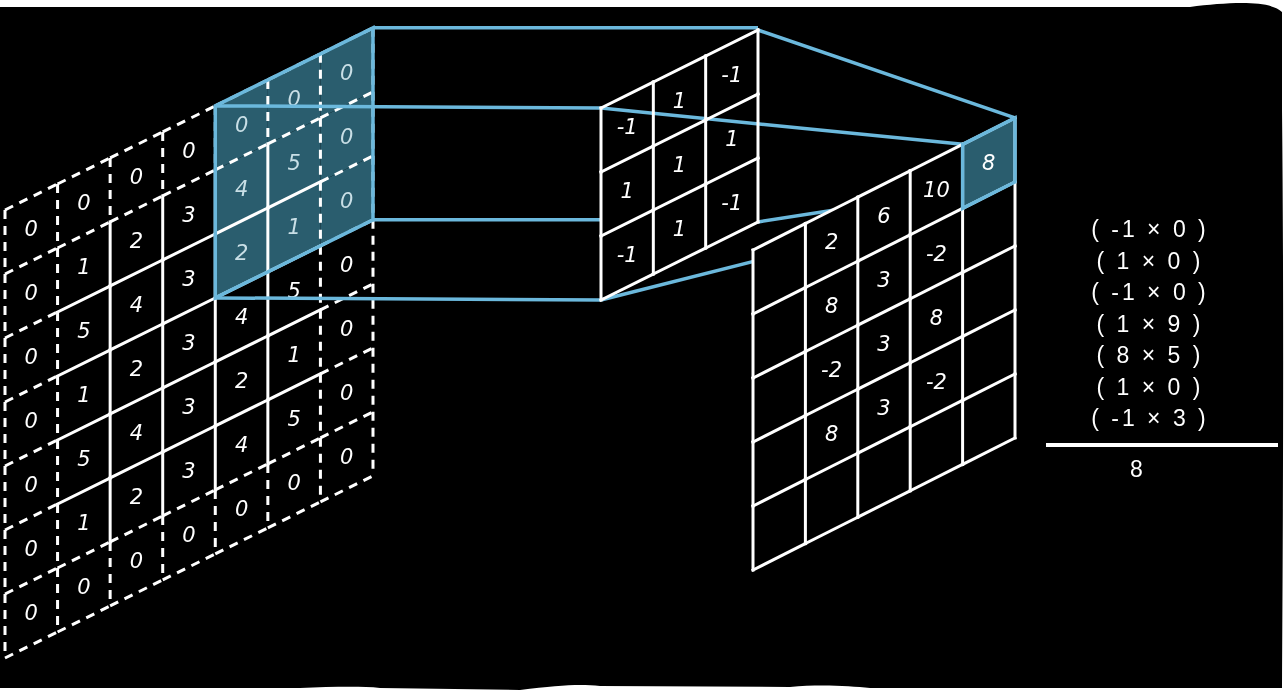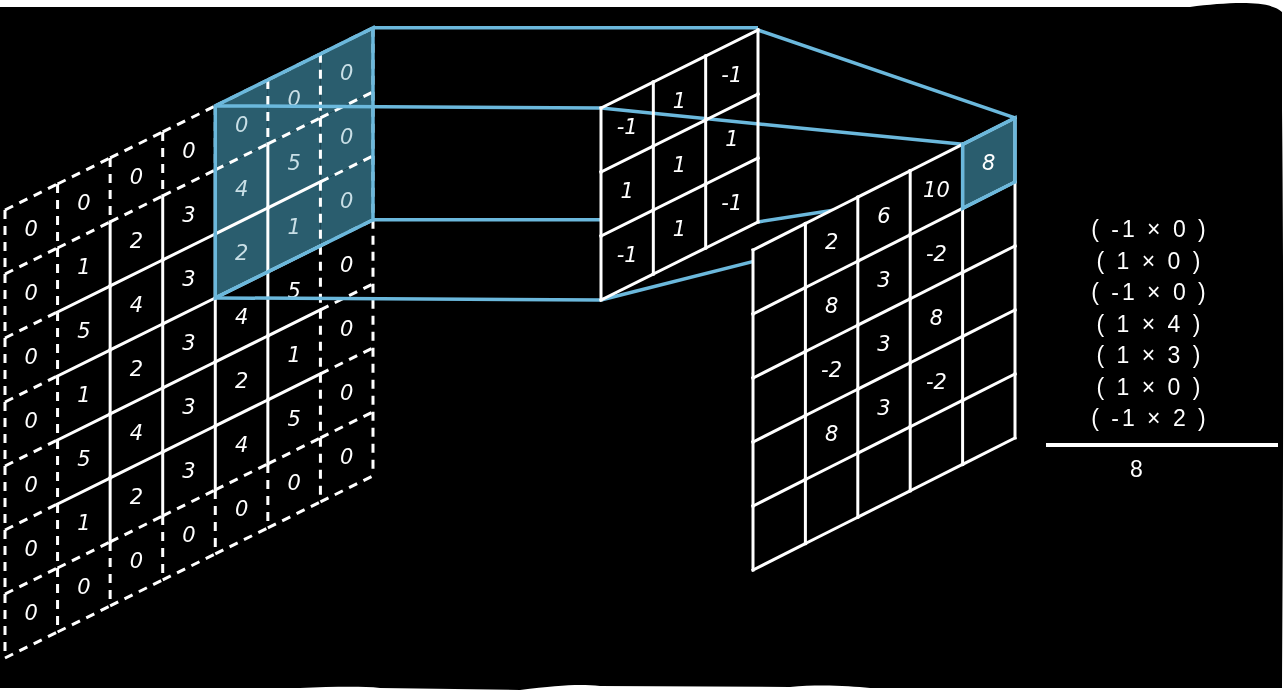--- a/index.html
+++ b/index.html
@@ -321,21 +321,21 @@
         <text x="936.4" y="381.5664" class="cell-text">-2</text>
         <polygon points="962.6,144.3616 1015,117.952 1015,181.952 962.6,208.3616" class="hl-edge"></polygon>
       </g>
   </svg>
 
   <div class="calc">
     <div id="calc-lines">
         <div class="calc-line"><span>( -1 × 0 )</span></div>
         <div class="calc-line"><span>( 1 × 0 )</span></div>
         <div class="calc-line"><span>( -1 × 0 )</span></div>
-        <div class="calc-line"><span>( 1 × 4 )</span></div>
-        <div class="calc-line"><span>( 1 × 3 )</span></div>
+        <div class="calc-line"><span>( 1 × 9 )</span></div>
+        <div class="calc-line"><span>( 8 × 5 )</span></div>
         <div class="calc-line"><span>( 1 × 0 )</span></div>
-        <div class="calc-line"><span>( -1 × 2 )</span></div>
+        <div class="calc-line"><span>( -1 × 3 )</span></div>
       </div>
     <div class="calc-rule"></div>
     <div class="calc-result">8</div>
   </div>
 </div>
 
 </body></html>

